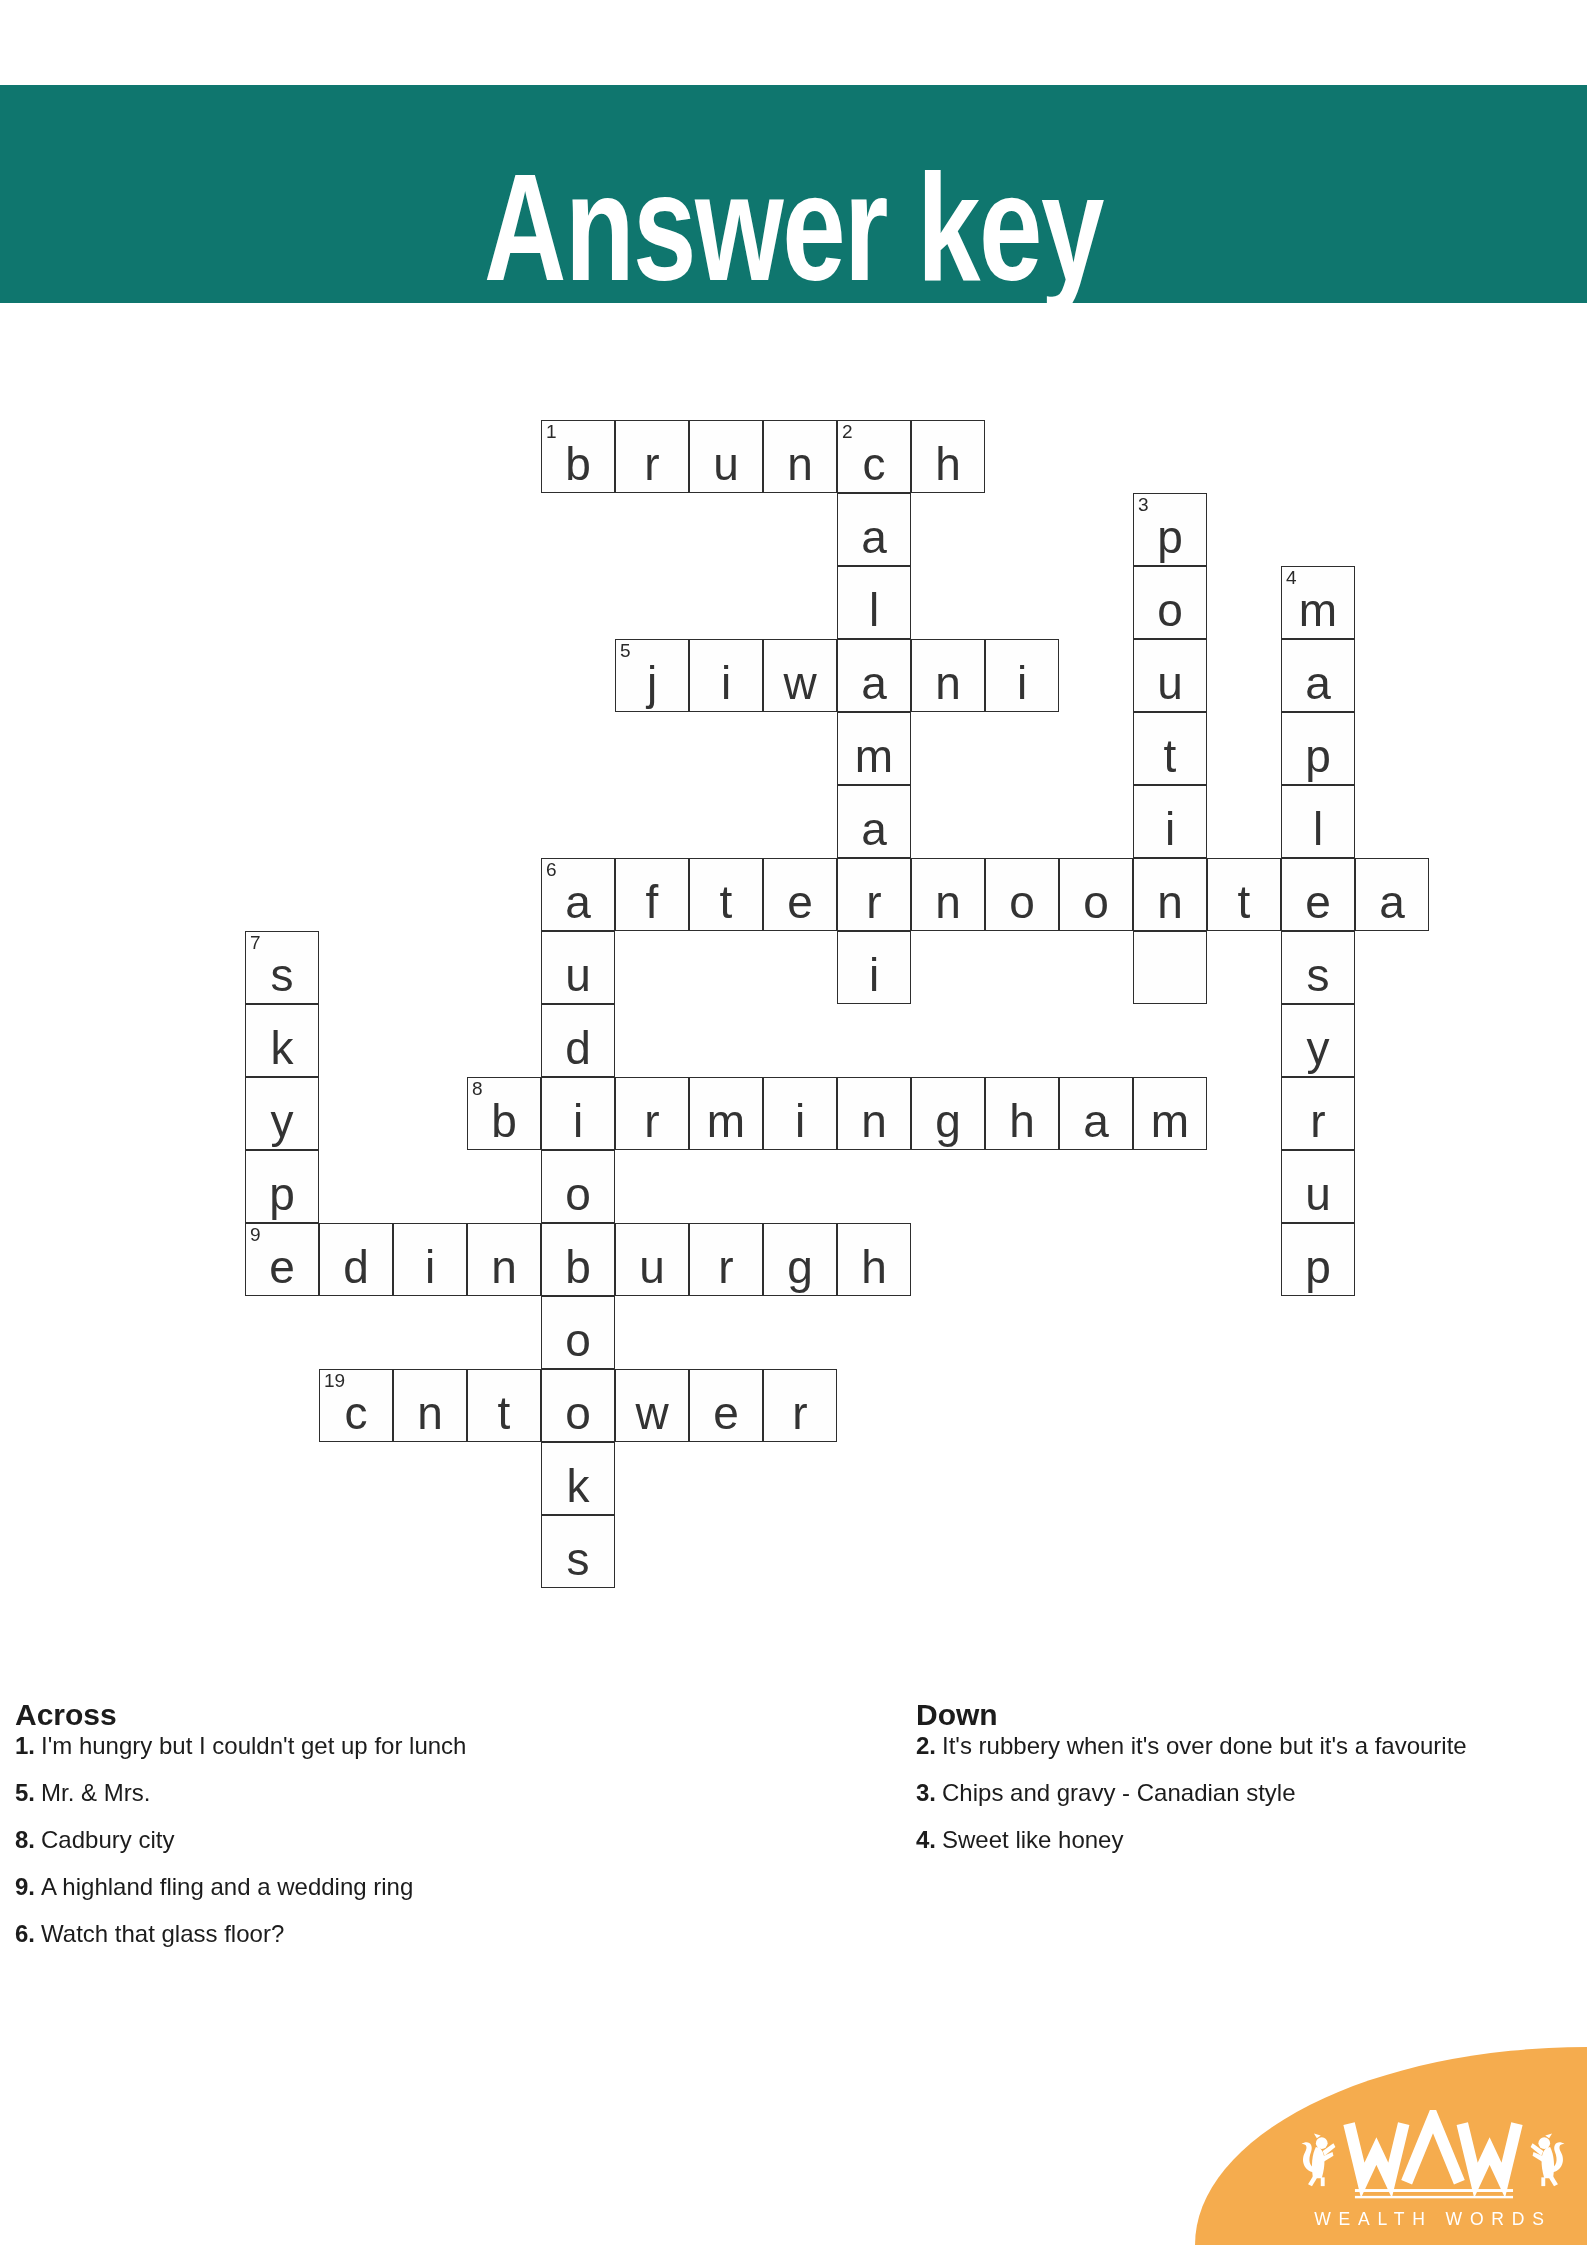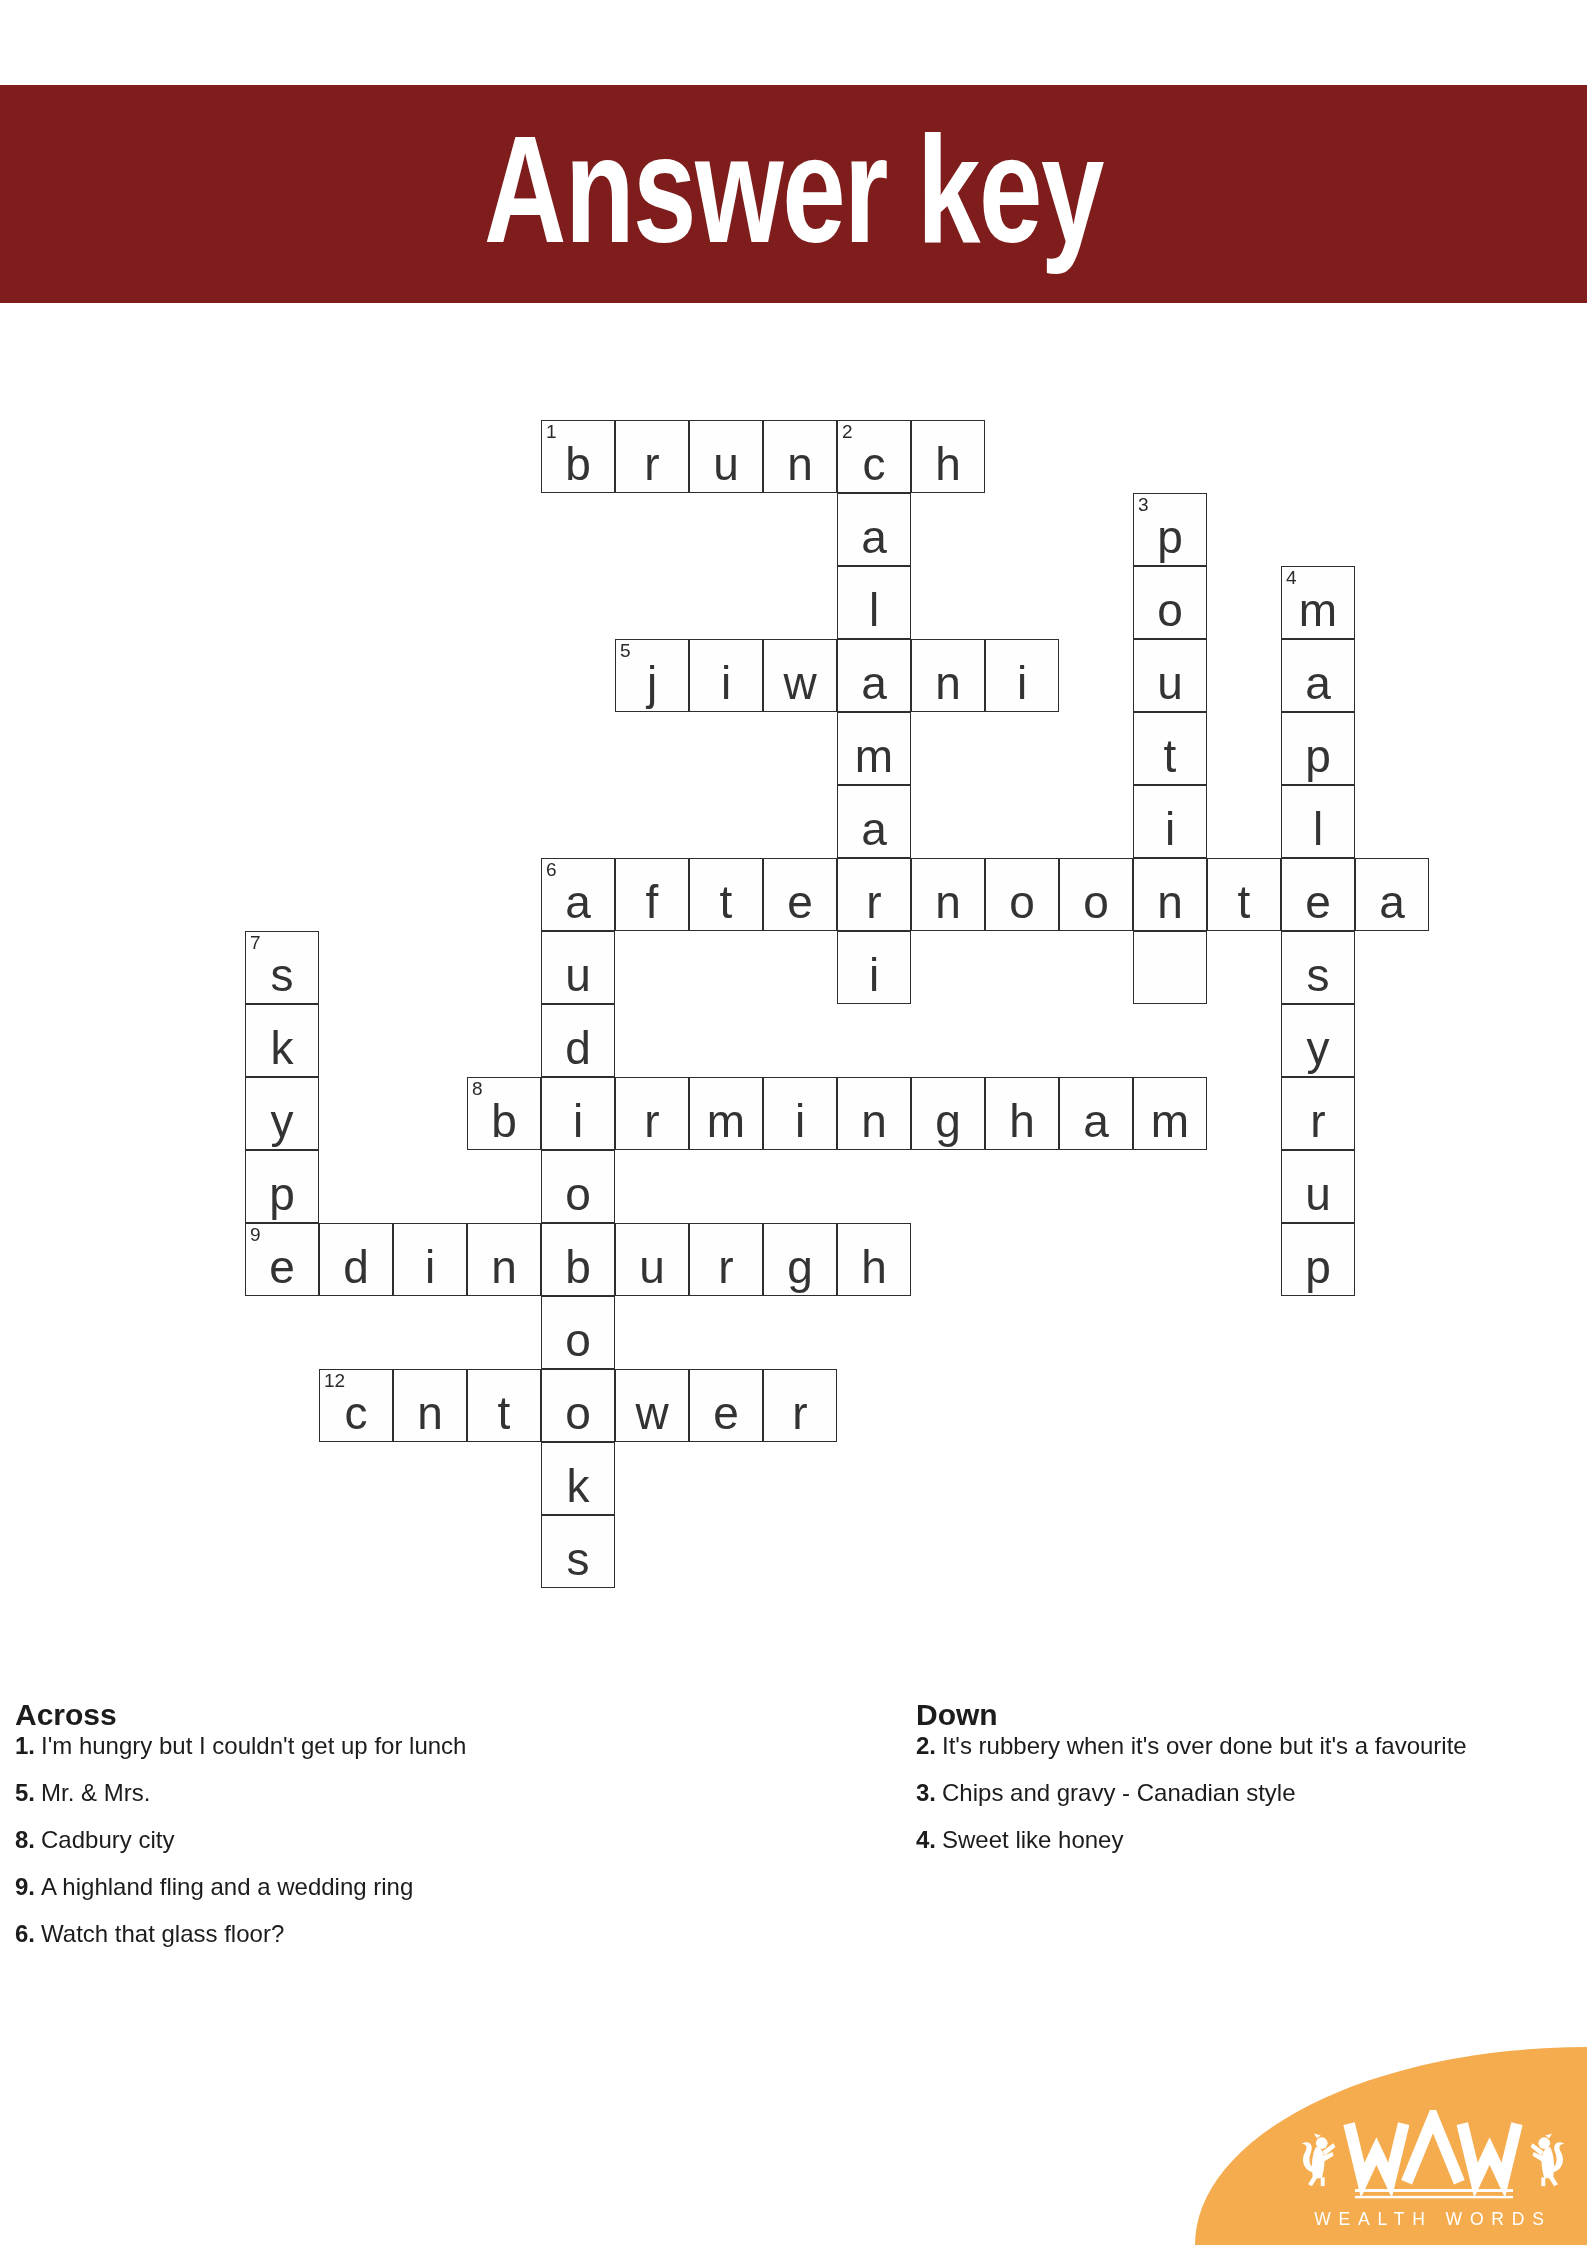--- a/index.html
+++ b/index.html
@@ -54,21 +54,21 @@
     background:#F5AC4E;
   }
   #logo { position:absolute; left:1286px; top:2110px; width:294px; height:122px; }
   #logo svg { display:block; width:100%; height:100%; }
 </style>
 </head>
 <body>
 
 <div id="page">
 
-  <div id="banner" style="background: #7f1d1d;">
+  <div id="banner" style="background: #0f766e; align-items: flex-end;">
     <div class="title">Answer key</div>
   </div>
 
   <div id="grid">
       <div class="cell" style="left: 296px; top: 0px;">
         <span class="num">1</span>
         <span class="letter">b</span>
       </div>
       <div class="cell" style="left: 370px; top: 0px;">
         <span class="letter">r</span>
@@ -282,21 +282,21 @@
       <div class="cell" style="left: 592px; top: 803px;">
         <span class="letter">h</span>
       </div>
       <div class="cell" style="left: 1036px; top: 803px;">
         <span class="letter">p</span>
       </div>
       <div class="cell" style="left: 296px; top: 876px;">
         <span class="letter">o</span>
       </div>
       <div class="cell" style="left: 74px; top: 949px;">
-        <span class="num">12</span>
+        <span class="num">19</span>
         <span class="letter">c</span>
       </div>
       <div class="cell" style="left: 148px; top: 949px;">
         <span class="letter">n</span>
       </div>
       <div class="cell" style="left: 222px; top: 949px;">
         <span class="letter">t</span>
       </div>
       <div class="cell" style="left: 296px; top: 949px;">
         <span class="letter">o</span>

